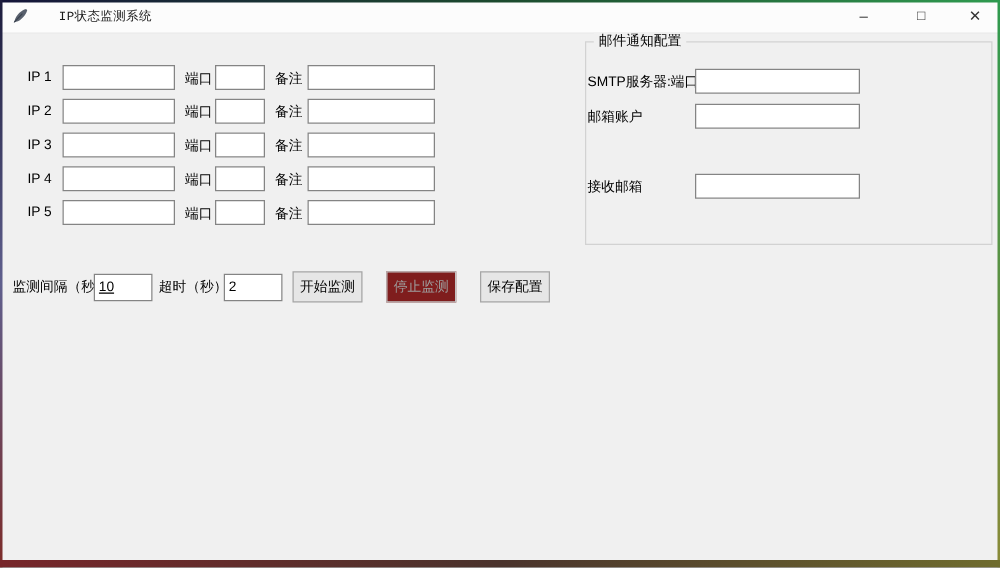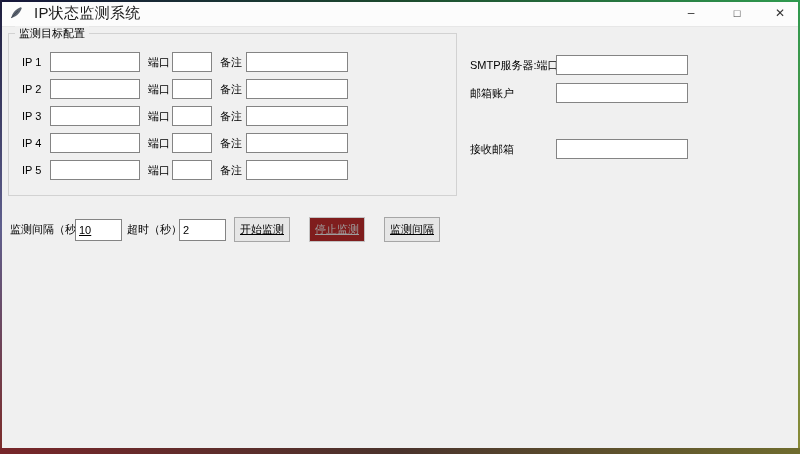--- a/index.html
+++ b/index.html
@@ -10,21 +10,21 @@
     font-family:"Liberation Sans", sans-serif;
     color:#000;
   }
   
   .titlebar {
     position:absolute; top:0; left:0; right:0; height:26px;
     background:#fcfcfc; border-bottom:1px solid #e7e7e7;
     display:flex; align-items:center;
   }
   .app-icon { margin-left:9px; width:14px; height:14px; flex:0 0 auto; }
-  .title-text { margin-left:11px; font-size:15px; color:#1b1b1b; letter-spacing:.3px; }
+  .title-text { margin-left:24px; font-size:10px; color:#1b1b1b; letter-spacing:.3px;font-family:Liberation Mono, monospace; }
   .win-controls { position:absolute; right:0; top:0; height:26px; display:flex; align-items:stretch; }
   .wc {
     width:46px; display:flex; align-items:center; justify-content:center;
     font-size:12px; color:#333; cursor:default; user-select:none;
   }
   .wc.max { font-size:11px; }
   .wc.close { width:40px; }
   
   .groupbox { position:absolute; border:1px solid #d2d2d2; background:transparent; }
   .gb-left  { left:8px;   top:33px; width:447px; height:161px; }
@@ -53,21 +53,21 @@
   .mail-inp { width:132px; margin-left:6px; }
   
   .bottom-row { position:absolute; left:10px; top:217px; height:25px; display:flex; align-items:center; }
   .iv-lbl { width:65px; }
   .iv-inp { width:47px; height:22px;text-decoration:underline; }
   .to-lbl { width:50px; margin-left:5px; }
   .to-inp { width:47px; height:22px; margin-left:2px; }
   .btn {
     height:25px; width:56px; margin-left:19px;
     background:#e6e6e6; border:1px solid #a6a6a6;
-    font-family:inherit; font-size:11px; color:#000; padding:0;text-decoration:underline;
+    font-family:inherit; font-size:11px; color:#000; padding:0;
   }
   .btn.first { margin-left:8px; }
   .btn.disabled { background:#7f1d1d; border-color:#c2c2c2; color:#9e9e9e; }
   
   .edge { position:absolute; z-index:10; pointer-events:none; }
   .edge-top    { top:0; left:0; right:0; height:2px;  background:linear-gradient(to right,#15153a,#1c4a2e,#2f9a4f); }
   .edge-right  { top:0; right:0; bottom:0; width:2px; background:linear-gradient(to bottom,#2f9a4f,#8a8a38); }
   .edge-left   { top:0; left:0; bottom:0; width:2px;  background:linear-gradient(to bottom,#1d1d3d,#5f5f8d,#7c2b28); }
   .edge-bottom { bottom:0; left:0; right:0; height:6px; background:linear-gradient(to right,#77262a,#4a332c,#6f6c2e); }
 </style>
@@ -82,23 +82,20 @@
       <path d="M2.8 13.4 L10.2 5.6" stroke="#39414d" stroke-width="1" fill="none"></path>
     </svg>
     <span class="title-text">IP状态监测系统</span>
     <div class="win-controls">
       <span class="wc">–</span>
       <span class="wc max">□</span>
       <span class="wc close">✕</span>
     </div>
   </div>
 
-  <div class="groupbox gb-left">
-    <span class="gb-title">监测目标配置</span>
-  </div>
 
   <div class="ip-row" style="top:52px">
     <span class="lbl ip-lbl">IP 1</span>
     <input class="inp ip-inp" value="" style="">
     <span class="lbl port-lbl">端口</span>
     <input class="inp port-inp" value="" style="">
     <span class="lbl note-lbl">备注</span>
     <input class="inp note-inp" value="" style="">
   </div>
 
@@ -131,20 +128,23 @@
 
   <div class="ip-row" style="top:160px">
     <span class="lbl ip-lbl">IP 5</span>
     <input class="inp ip-inp" value="" style="">
     <span class="lbl port-lbl">端口</span>
     <input class="inp port-inp" value="" style="">
     <span class="lbl note-lbl">备注</span>
     <input class="inp note-inp" value="" style="">
   </div>
 
+  <div class="groupbox gb-right">
+    <span class="gb-title">邮件通知配置</span>
+  </div>
 
   <div class="mail-row" style="top:55px">
     <span class="lbl mail-lbl">SMTP服务器:端口</span>
     <input class="inp mail-inp" value="" style="">
   </div>
   <div class="mail-row" style="top:83px">
     <span class="lbl mail-lbl">邮箱账户</span>
     <input class="inp mail-inp" value="" style="">
   </div>
   <div class="mail-row" style="top:139px">
@@ -152,21 +152,21 @@
     <input class="inp mail-inp" value="" style="">
   </div>
 
   <div class="bottom-row">
     <span class="lbl iv-lbl">监测间隔（秒）:</span>
     <input class="inp iv-inp" value="10" style="">
     <span class="lbl to-lbl">超时（秒）:</span>
     <input class="inp to-inp" value="2" style="">
     <button class="btn first">开始监测</button>
     <button class="btn disabled" disabled="">停止监测</button>
-    <button class="btn">监测间隔</button>
+    <button class="btn">保存配置</button>
   </div>
 
   <div class="edge edge-top"></div>
   <div class="edge edge-right"></div>
   <div class="edge edge-left"></div>
   <div class="edge edge-bottom"></div>
 
 </div>
 
 </body></html>

